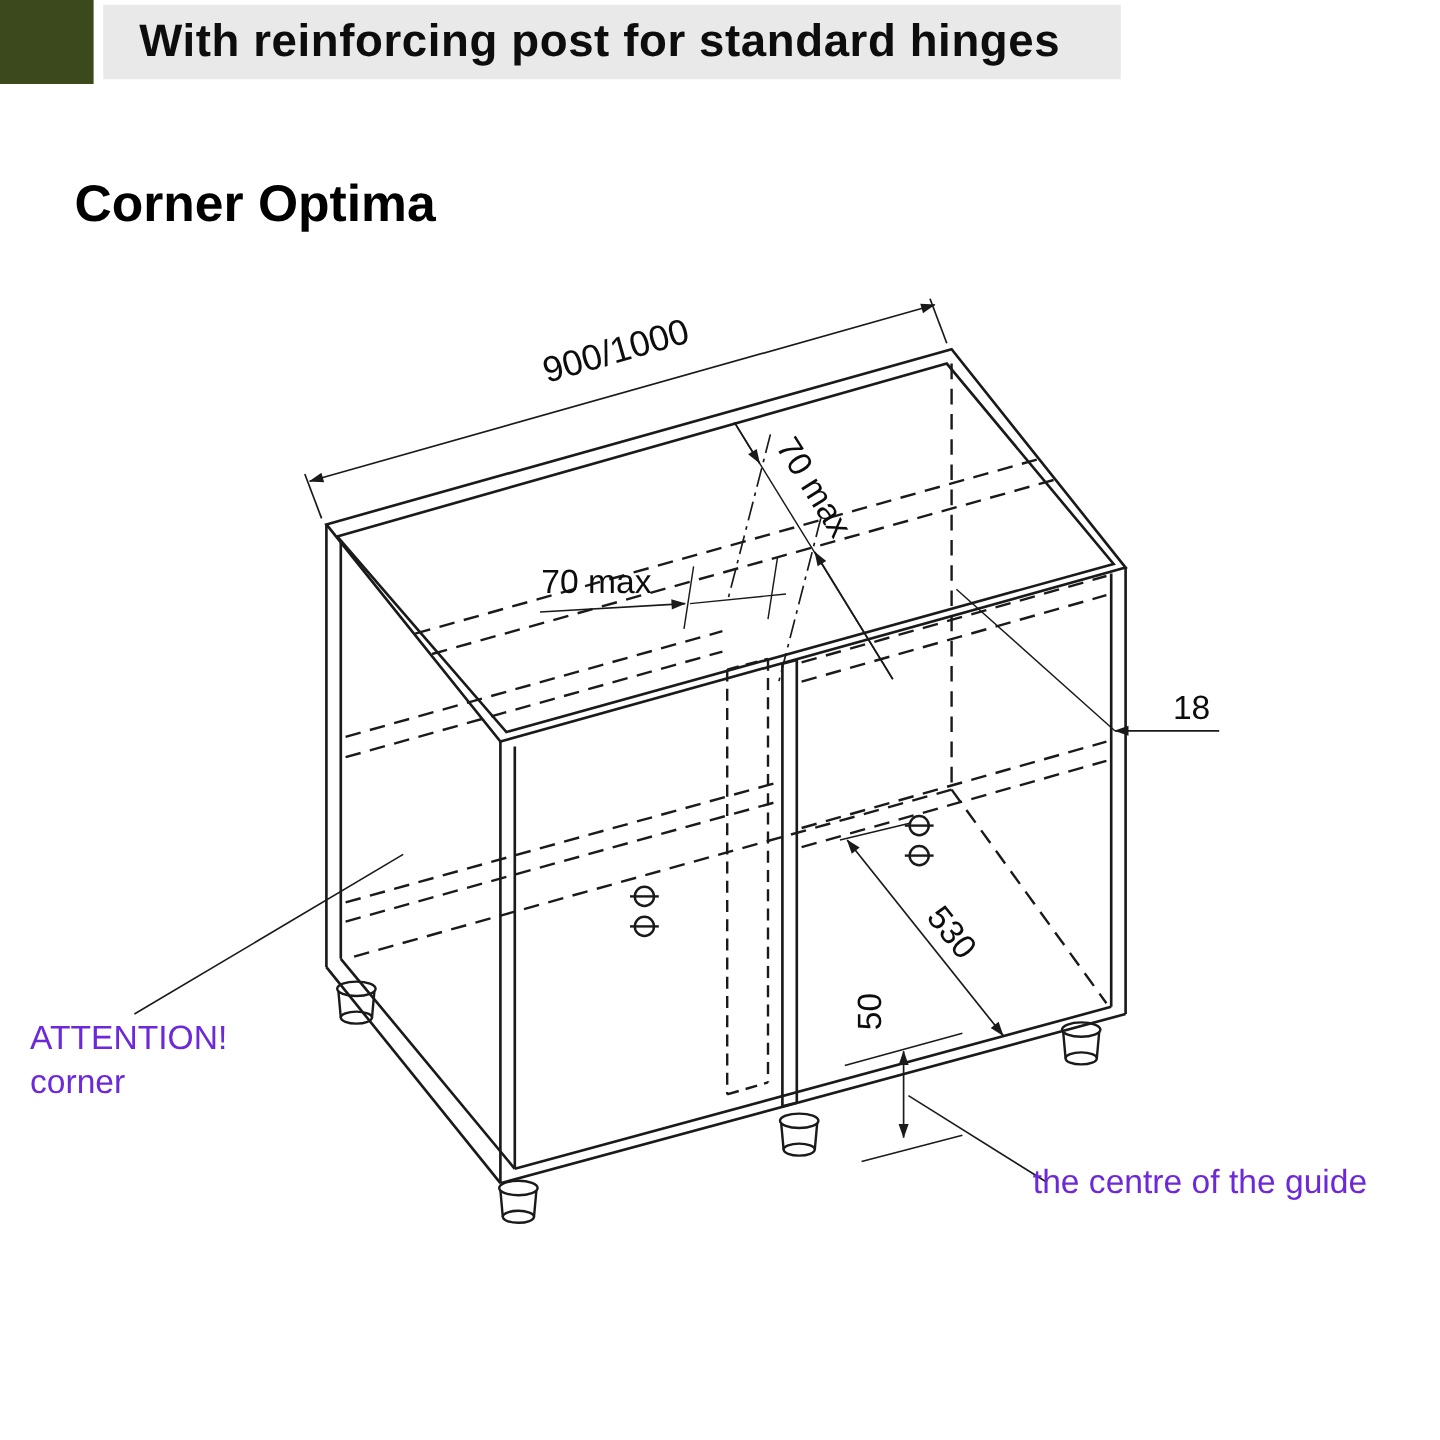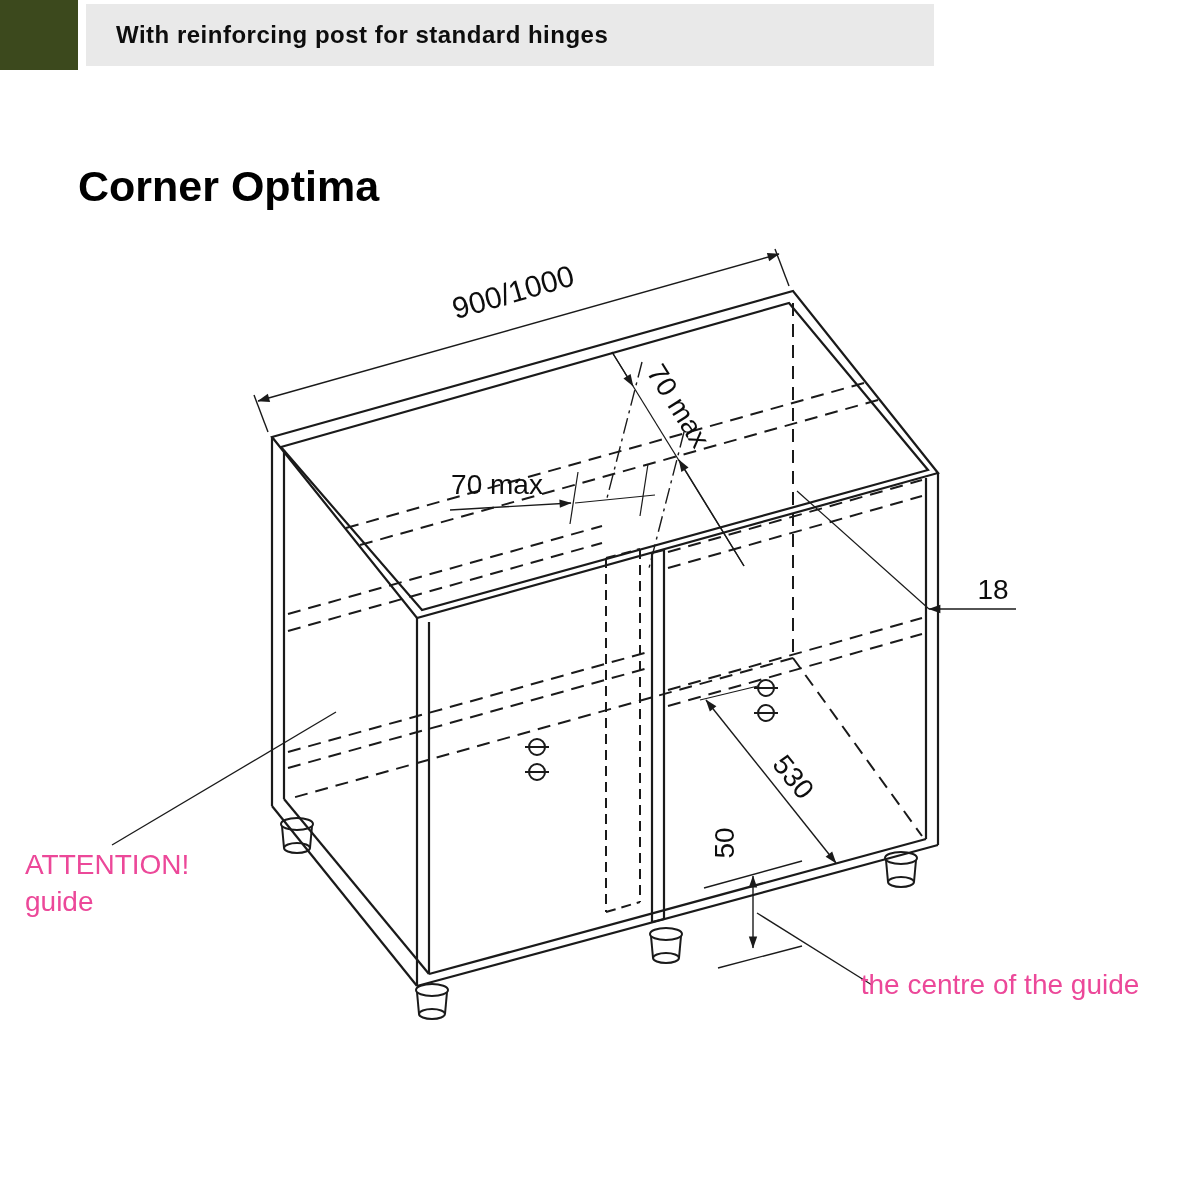--- a/index.html
+++ b/index.html
@@ -4,24 +4,24 @@
 <style>
   html,body{margin:0;padding:0;}
   body{
     width:1200px;height:1200px;position:relative;background:#ffffff;
     font-family:"Liberation Sans",sans-serif;color:#111;overflow:hidden;
   }
   .hdr{position:absolute;top:0;left:0;width:1200px;height:72px;}
   .accent{position:absolute;left:0;top:0;width:78px;height:70px;background:#3c491d;}
   .banner{position:absolute;left:86px;top:4px;width:848px;height:62px;background:#e9e9e9;
     display:flex;align-items:center;}
-  .banner h1{margin:0;padding-left:30px;font-size:24px;font-weight:bold;color:#0d0d0d;letter-spacing:0.5px;}
-  .subtitle{position:absolute;left:62px;top:146px;margin:16px;font-size:43px;font-weight:bold;color:#000;}
+  .banner h1{margin:0;padding-left:30px;font-size:38px;font-weight:bold;color:#0d0d0d;letter-spacing:0.5px;}
+  .subtitle{position:absolute;left:62px;top:146px;margin:0;font-size:43px;font-weight:bold;color:#000;}
   svg.drawing{position:absolute;left:0;top:0;width:1200px;height:1200px;}
-  .note{position:absolute;font-size:28px;line-height:1.33;color:#ec4899;}
+  .note{position:absolute;font-size:28px;line-height:1.33;color:#6d28d9;}
   .note-attention{left:25px;top:846px;width:320px;text-align:left;}
   .note-hinge{left:815px;top:966px;width:370px;text-align:center;}
 </style>
 </head>
 <body>
 
 <div class="hdr">
   <div class="accent"></div>
   <div class="banner">
     <h1>With reinforcing post for standard hinges</h1>
@@ -145,18 +145,18 @@
     <text x="646" y="372" transform="rotate(58 646 372)">70 max</text>
     <text x="497" y="494" text-anchor="middle">70 max</text>
     <text x="993" y="599" text-anchor="middle">18</text>
     <text x="786" y="783" text-anchor="middle" transform="rotate(51 786 783)">530</text>
     <text x="734" y="843" text-anchor="middle" transform="rotate(-90 734 843)">50</text>
   </g>
 </svg>
 
 <div class="note note-attention">
   <div>ATTENTION!</div>
-  <div>guide</div>
+  <div>corner</div>
 </div>
 
 <div class="note note-hinge">
   <div>the centre of the guide</div>
 </div>
 
 </body></html>

